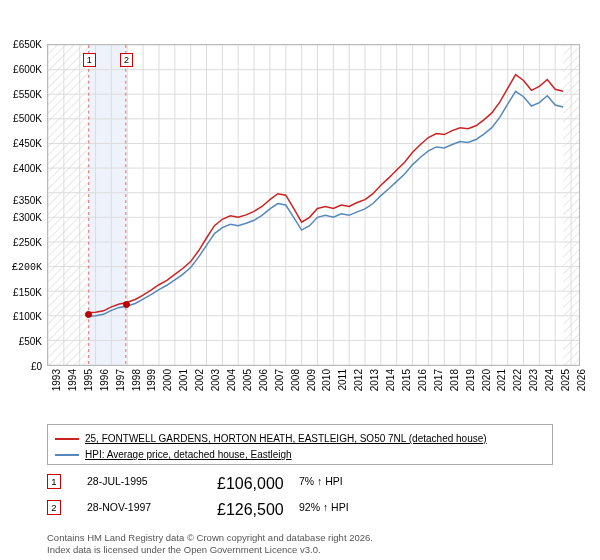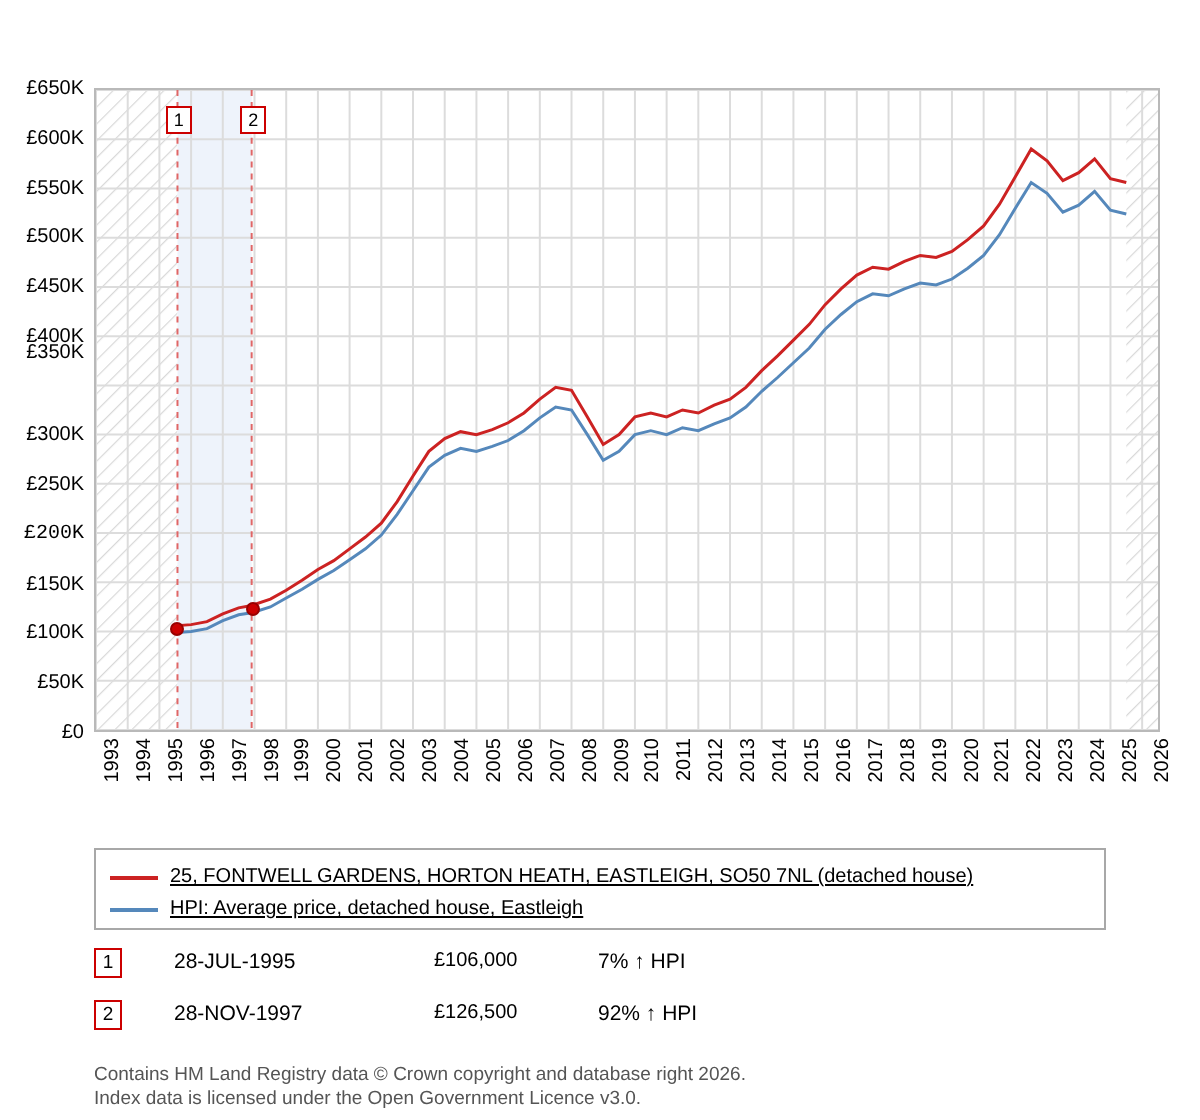--- a/index.html
+++ b/index.html
@@ -63,21 +63,21 @@
   .legend .ltext{font-size:10px;color:#000;white-space:nowrap;text-decoration:underline;}
 
   
   .sales{position:absolute;left:47px;top:472px;width:506px;}
   .sale-row{position:relative;height:26px;}
   .sale-row .flag2{
     position:absolute;left:0;top:2px;width:14px;height:15px;border:1px solid #cc0000;
     background:#fff;font-size:9.5px;line-height:14px;text-align:center;box-sizing:border-box;
   }
   .sale-row .date{position:absolute;left:40px;top:3px;font-size:10.5px;}
-  .sale-row .price{position:absolute;left:170px;top:3px;font-size:10px;}
+  .sale-row .price{position:absolute;left:170px;top:3px;font-size:16px;}
   .sale-row .hpi{position:absolute;left:252px;top:3px;font-size:10.5px;}
 
   .footer{
     position:absolute;left:47px;top:532px;width:540px;
     font-size:9.5px;line-height:11.5px;color:#555;
   }
 </style>
 </head>
 <body>
 
@@ -85,21 +85,21 @@
 
 
   <div class="ylabels" id="ylabels">
       <span style="top: 323px;">£0</span>
       <span style="top: 298.231px;">£50K</span>
       <span style="top: 273.462px;">£100K</span>
       <span style="top: 248.692px; margin-left: 36px;">£150K</span>
       <span style="top: 223.923px; font-family: Liberation Mono, monospace;">£200K</span>
       <span style="top: 199.154px;">£250K</span>
       <span style="top: 174.385px;">£300K</span>
-      <span style="top: 133px;">£350K</span>
+      <span style="top: 157px;">£350K</span>
       <span style="top: 124.846px;">£400K</span>
       <span style="top: 100.077px;">£450K</span>
       <span style="top: 75.3077px;">£500K</span>
       <span style="top: 50.5385px; margin-left: 44px;">£550K</span>
       <span style="top: 25.7692px;">£600K</span>
       <span style="top: 1px;">£650K</span>
     </div>
   <div class="xlabels" id="xlabels">
       <span style="left: 4px;">1993</span>
       <span style="left: 19.9104px;">1994</span>

